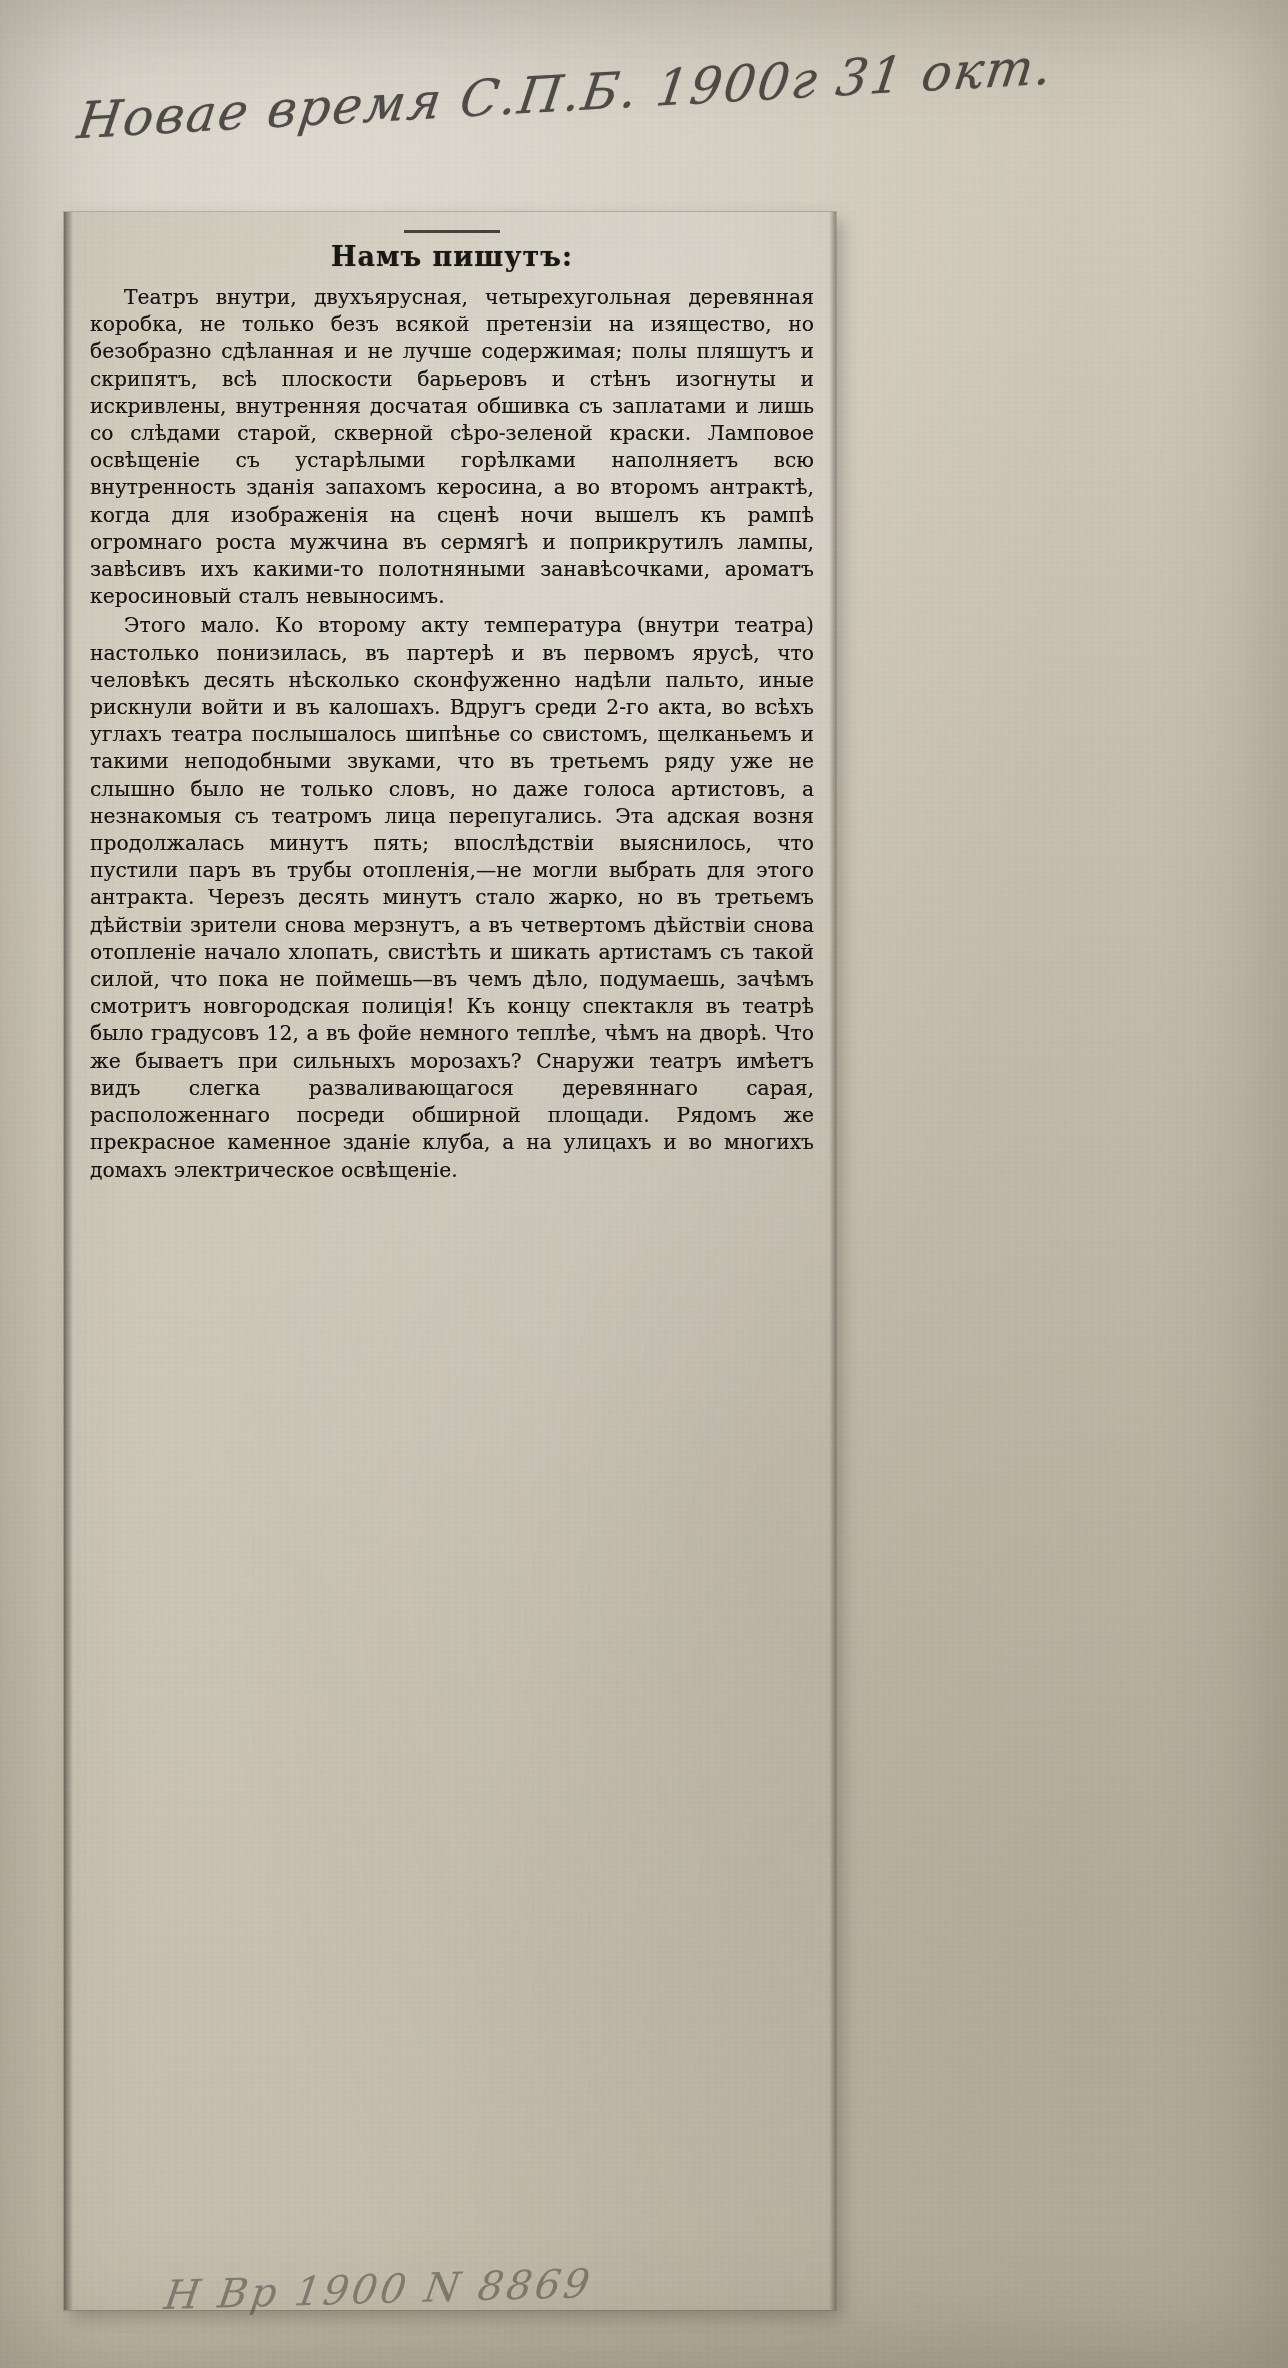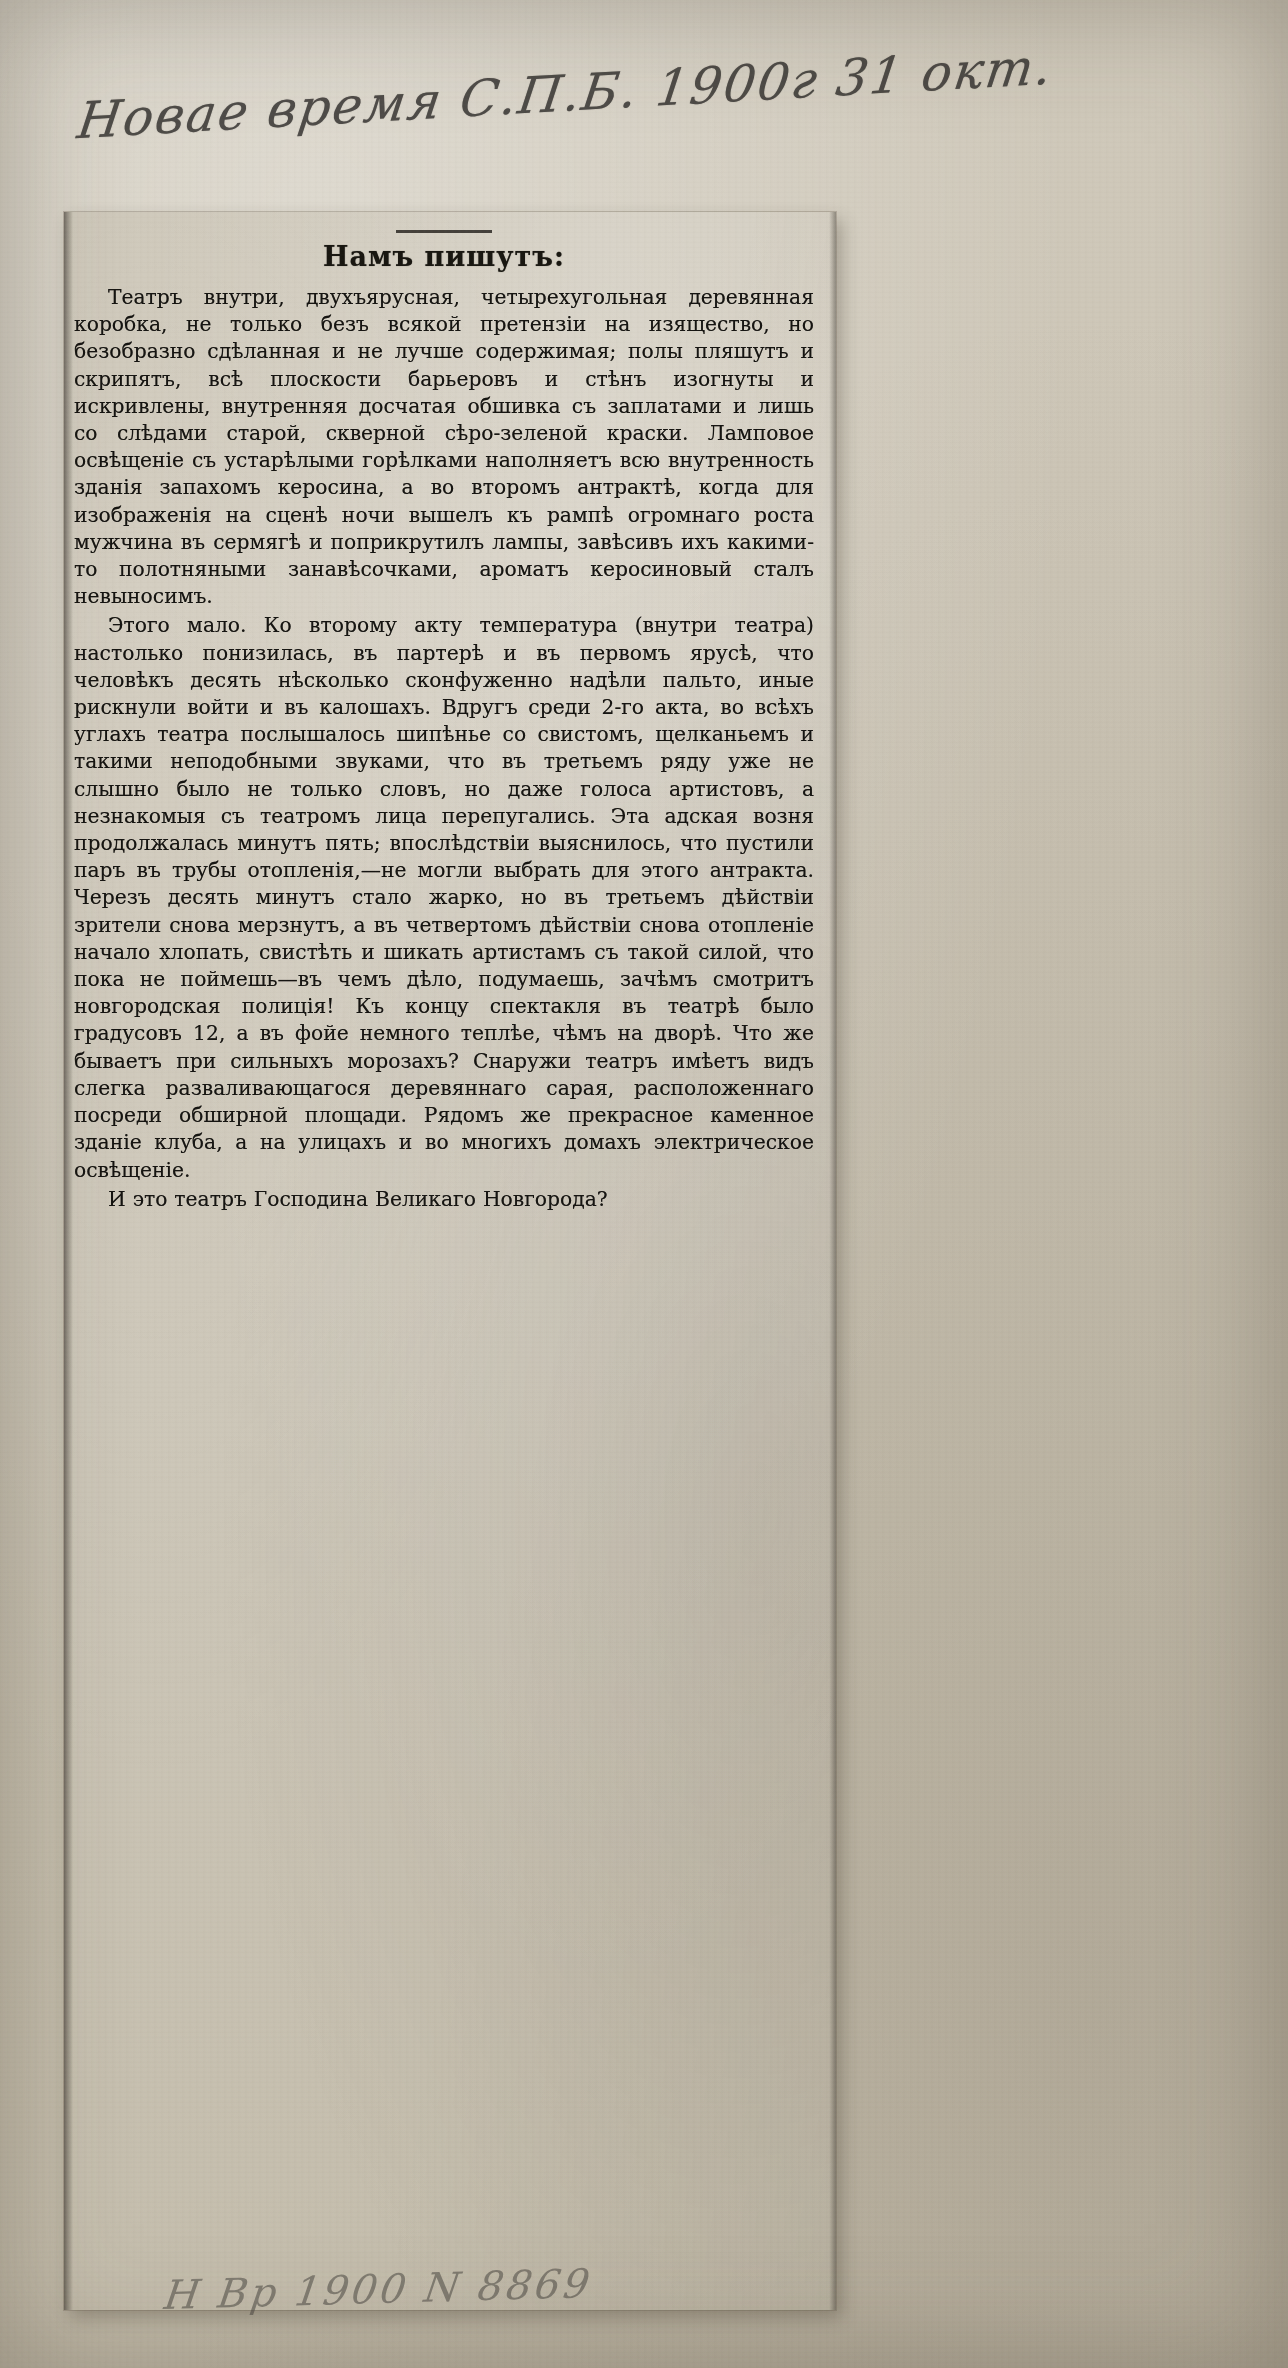--- a/index.html
+++ b/index.html
@@ -69,21 +69,21 @@
     left: 64px;
     top: 212px;
     width: 772px;
     height: 2098px;
     background:
       radial-gradient(ellipse at 70% 10%, rgba(255,255,255,.20), rgba(255,255,255,0) 60%),
       linear-gradient(175deg, #cfc9bb 0%, #d4cec1 18%, #cdc7b9 55%, #c3bcab 100%);
     box-shadow:
       0 0 0 1px rgba(90,80,65,.25),
       6px 8px 16px rgba(60,52,40,.30);
-    padding: 0 22px 10px 10px;
+    padding: 0 22px 10px 26px;
     box-sizing: border-box;
     color: #1b1916;
   }
   #clipping::before {
     
     content: "";
     position: absolute;
     left: 0; top: 0; bottom: 0;
     width: 9px;
     background: linear-gradient(90deg, rgba(40,35,28,.55), rgba(40,35,28,0));
@@ -155,21 +155,20 @@
 
   <div class="handwriting" id="hw-top">Новае время С.П.Б. 1900г 31 окт.</div>
 
   <div id="clipping">
     <div class="rule"></div>
 
     <div id="headline">Намъ пишутъ:</div>
 
     <p class="para">Театръ внутри, двухъярусная, четырехугольная деревянная коробка, не только безъ всякой претензiи на изящество, но безобразно сдѣланная и не лучше содержимая; полы пляшутъ и скрипятъ, всѣ плоскости барьеровъ и стѣнъ изогнуты и искривлены, внутренняя досчатая обшивка съ заплатами и лишь со слѣдами старой, скверной сѣро-зеленой краски. Ламповое освѣщенiе съ устарѣлыми горѣлками наполняетъ всю внутренность зданiя запахомъ керосина, а во второмъ антрактѣ, когда для изображенiя на сценѣ ночи вышелъ къ рампѣ огромнаго роста мужчина въ сермягѣ и поприкрутилъ лампы, завѣсивъ ихъ какими-то полотняными занавѣсочками, ароматъ керосиновый сталъ невыносимъ.</p>
     <p class="para">Этого мало. Ко второму акту температура (внутри театра) настолько понизилась, въ партерѣ и въ первомъ ярусѣ, что человѣкъ десять нѣсколько сконфуженно надѣли пальто, иные рискнули войти и въ калошахъ. Вдругъ среди 2-го акта, во всѣхъ углахъ театра послышалось шипѣнье со свистомъ, щелканьемъ и такими неподобными звуками, что въ третьемъ ряду уже не слышно было не только словъ, но даже голоса артистовъ, а незнакомыя съ театромъ лица перепугались. Эта адская возня продолжалась минутъ пять; впослѣдствiи выяснилось, что пустили паръ въ трубы отопленiя,—не могли выбрать для этого антракта. Черезъ десять минутъ стало жарко, но въ третьемъ дѣйствiи зрители снова мерзнутъ, а въ четвертомъ дѣйствiи снова отопленiе начало хлопать, свистѣть и шикать артистамъ съ такой силой, что пока не поймешь—въ чемъ дѣло, подумаешь, зачѣмъ смотритъ новгородская полицiя! Къ концу спектакля въ театрѣ было градусовъ 12, а въ фойе немного теплѣе, чѣмъ на дворѣ. Что же бываетъ при сильныхъ морозахъ? Снаружи театръ имѣетъ видъ слегка разваливающагося деревяннаго сарая, расположеннаго посреди обширной площади. Рядомъ же прекрасное каменное зданiе клуба, а на улицахъ и во многихъ домахъ электрическое освѣщенiе.</p>
-    <p class="para last">И это театръ Господина Великаго Новгорода?</p>
 
     <div id="ink-wear"></div>
   </div>
 
   <div class="handwriting" id="hw-bottom">Н Вр 1900 N 8869</div>
 
   <div id="grain"></div>
   <div id="vignette"></div>
 </div>
 

